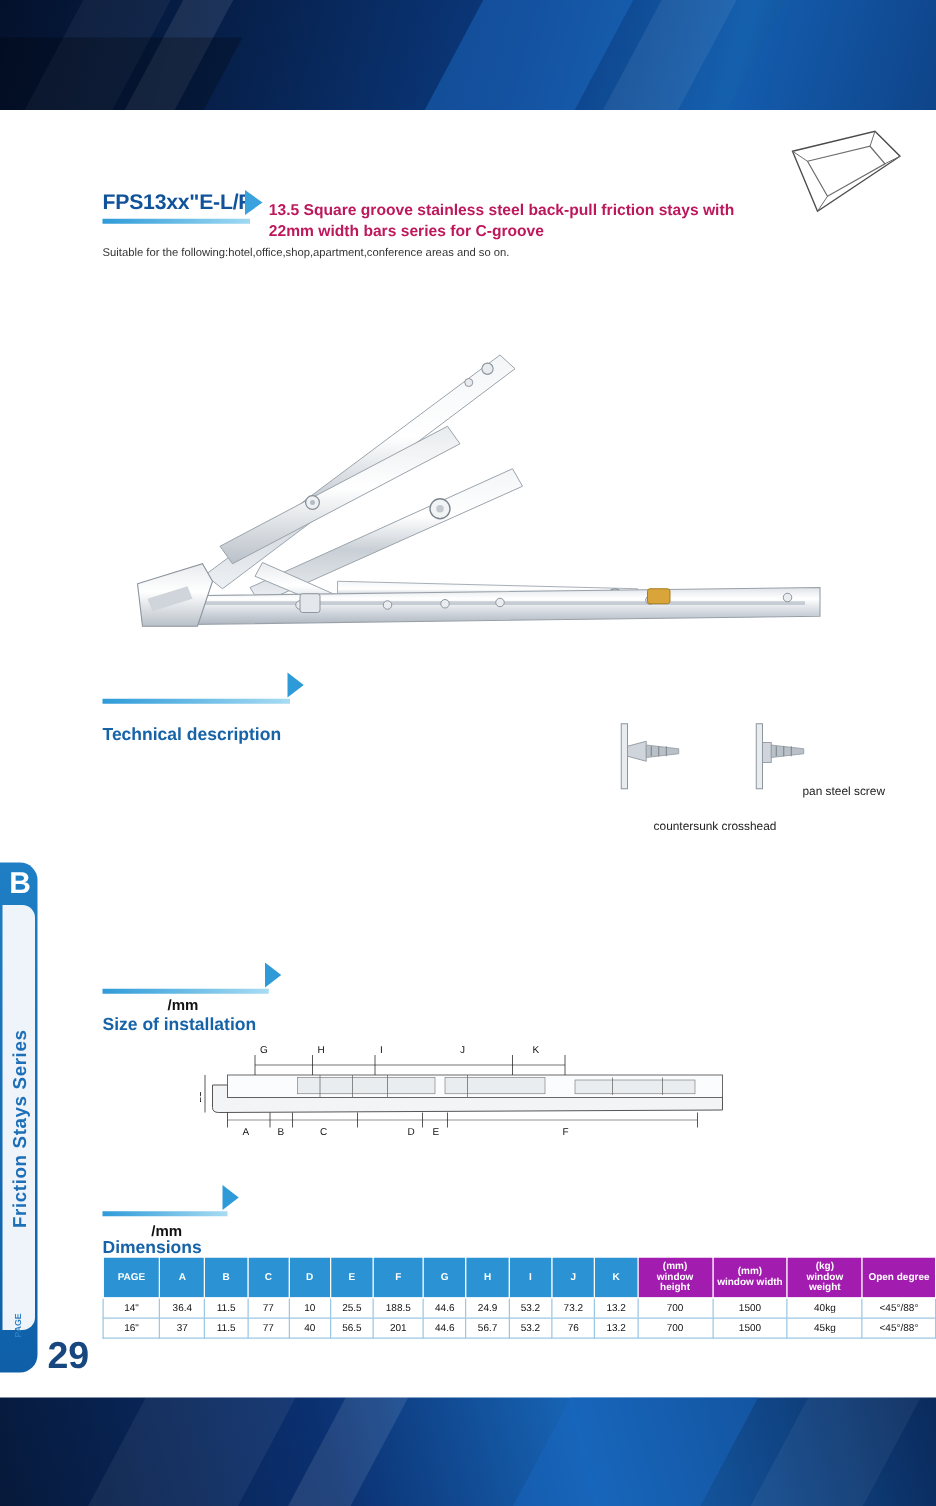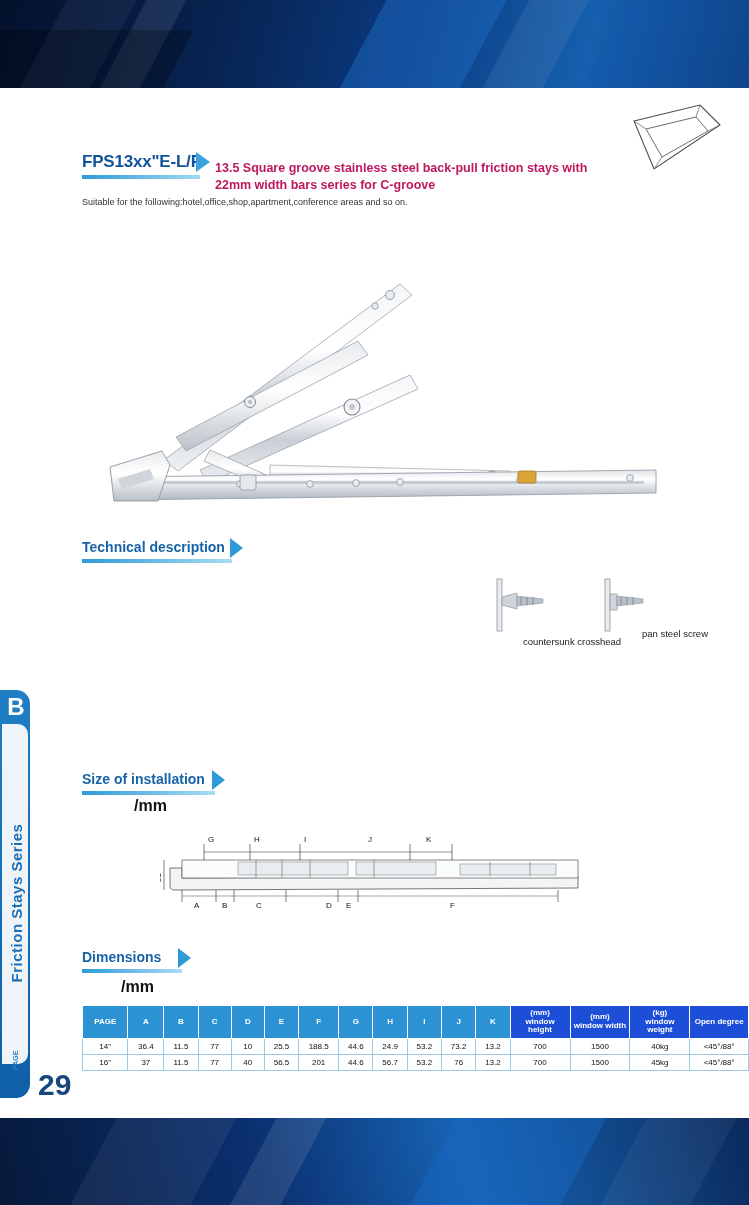--- a/index.html
+++ b/index.html
@@ -71,21 +71,21 @@
     font-size:7px;color:#2b7fc4;font-weight:bold;
     transform:rotate(-90deg);transform-origin:left top;
   }
 
   
   .hdr{position:absolute;}
   .hdr .htext{
     display:inline-block;
     color:#1763a8;font-size:14px;font-weight:bold;
     padding:1px 2px 1px 0;
-    position:relative;z-index:2;
+    position:relative;z-index:2;margin-top:40px;
   }
 
   
   .model-title{
     position:absolute;left:82px;top:152px;
     font-size:17px;font-weight:bold;color:#10539a;
     letter-spacing:-0.2px;
   }
   .model-arrow{
     position:absolute;left:196px;top:152px;width:0;height:0;
@@ -116,36 +116,36 @@
     position:absolute;left:244px;top:583px;width:250px;
     font-size:10.5px;color:#111;line-height:14px;font-weight:600;
   }
   .tech-body p{margin:0 0 9px 0;}
   .screw-area{position:absolute;left:487px;top:575px;width:220px;height:85px;}
   .screw-cap{
     position:absolute;font-size:9.5px;color:#222;text-align:center;line-height:12px;
   }
 
   
-  .mm-label{position:absolute;font-size:16px;color:#111;font-weight:bold;}
+  .mm-label{position:absolute;font-size:12px;color:#111;font-weight:bold;}
   .diagram{position:absolute;left:160px;top:830px;width:440px;height:80px;}
 
   
   table.dim{
     position:absolute;left:82px;top:1005px;
     border-collapse:collapse;
     font-size:8px;
   }
   table.dim th{
     background:#2b93d4;color:#fff;font-weight:bold;
     border:1px solid #ffffff;
     padding:3px 2px;text-align:center;
     line-height:8.5px;
   }
-  table.dim th.wide{background:#1d4ed8;}
+  table.dim th.wide{background:#a21caf;}
   table.dim td{
     border:1px solid #9cc8e4;
     padding:3px 2px;text-align:center;color:#111;
     background:#ffffff;
   }
   .svgtext{font-family:"Liberation Sans",sans-serif;}
 </style>
 </head>
 <body>
 
@@ -265,21 +265,21 @@
     <line x1="46" y1="22" x2="46" y2="30" stroke="#6f777f" stroke-width="0.7"></line>
 
     <rect x="118" y="4" width="5" height="52" fill="#e9ecef" stroke="#8d959e" stroke-width="0.8"></rect>
     <rect x="123" y="19" width="7" height="16" fill="#cfd5db" stroke="#8d959e" stroke-width="0.7"></rect>
     <polygon points="130,21 156,24 156,28 130,31" fill="#b9c0c8" stroke="#8d959e" stroke-width="0.6"></polygon>
     <line x1="134" y1="22" x2="134" y2="30" stroke="#6f777f" stroke-width="0.7"></line>
     <line x1="140" y1="22" x2="140" y2="30" stroke="#6f777f" stroke-width="0.7"></line>
     <line x1="146" y1="22" x2="146" y2="30" stroke="#6f777f" stroke-width="0.7"></line>
   </svg>
 </div>
-<div class="screw-cap" style="left:517px;top:636px;width:110px;">countersunk crosshead</div>
+<div class="screw-cap" style="left:517px;top:656px;width:110px;">countersunk crosshead</div>
 <div class="screw-cap" style="left:635px;top:628px;width:80px;">pan steel screw</div>
 
 <div class="hdr" style="left:82px;top:770px;">
   <span class="htext">Size of installation</span>
   <div style="position:absolute;left:130px;top:0;width:0;height:0;border-top:10px solid transparent;border-bottom:10px solid transparent;border-left:13px solid #2e9bd8;"></div>
   <div style="position:absolute;left:0;top:21px;width:133px;height:4px;background:linear-gradient(90deg,#2e9bd8,#a8dcf3);"></div>
 </div>
 <div class="mm-label" style="left:134px;top:797px;">/mm</div>
 
 <div class="diagram">

